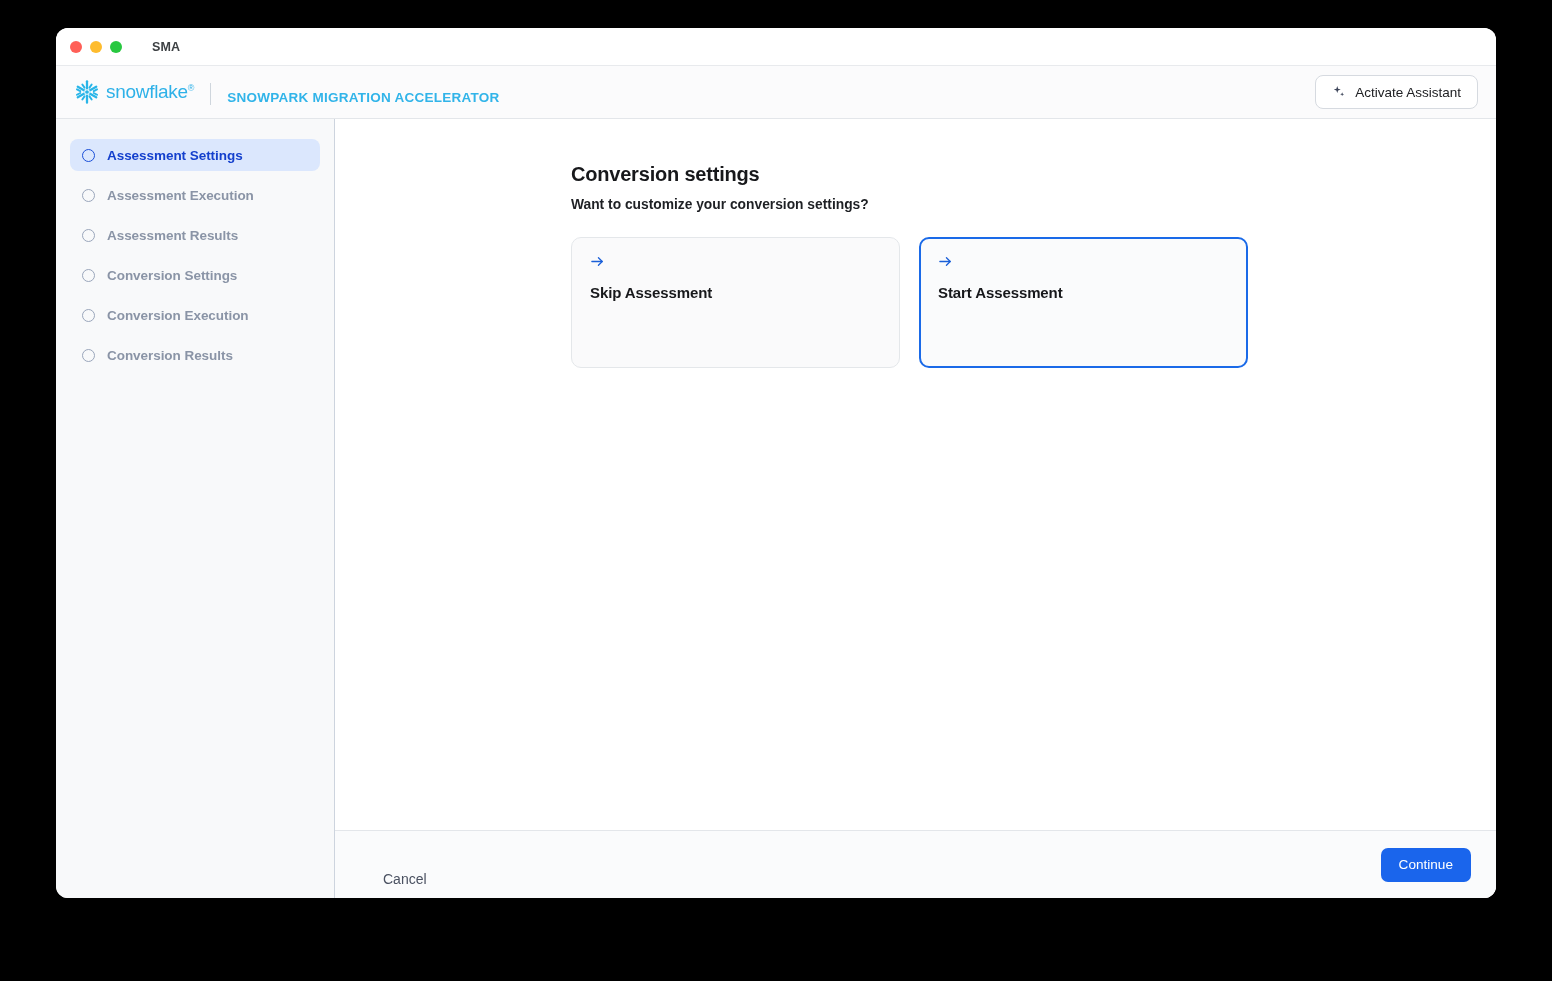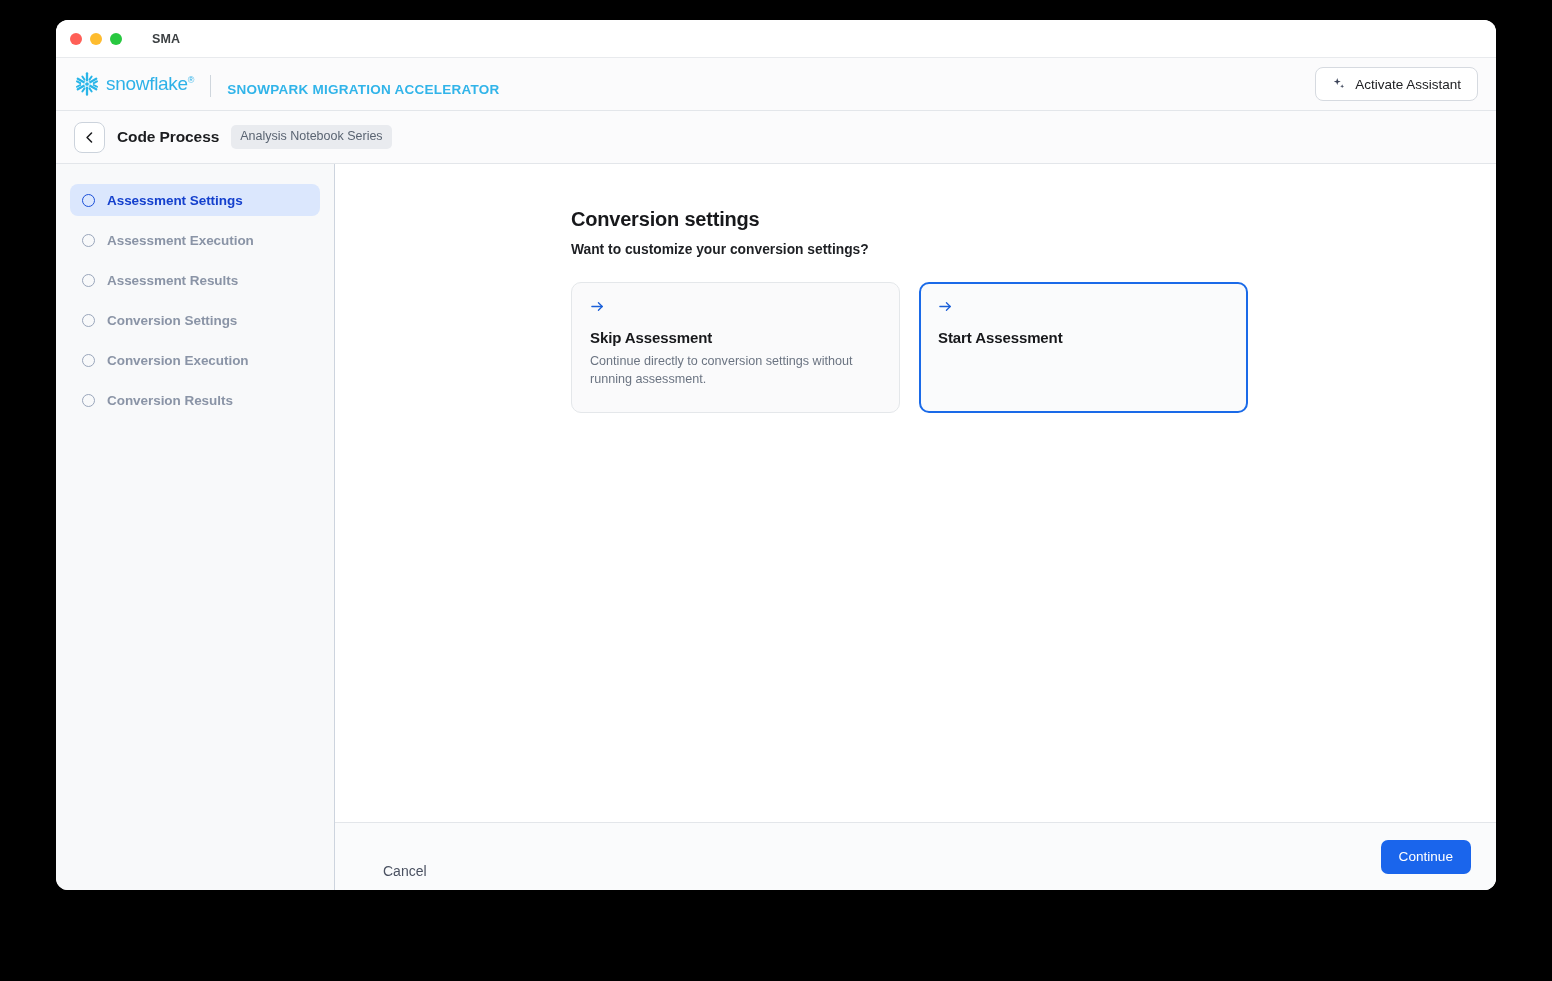--- a/index.html
+++ b/index.html
@@ -10,21 +10,21 @@
     height: 981px;
     background: #000000;
     font-family: "Liberation Sans", sans-serif;
     overflow: hidden;
   }
 
   
   .window {
     position: absolute;
     left: 56px;
-    top: 20px;
+    top: 28px;
     width: 1440px;
     height: 870px;
     background: #ffffff;
     border-radius: 12px;
     overflow: hidden;
     display: flex;
     flex-direction: column;
   }
 
   .titlebar {
@@ -301,29 +301,20 @@
     <span class="spacer"></span>
     <button class="assistant-btn">
       <svg class="sparkle" viewBox="0 0 16 16">
         <path d="M6 1.2 L7 4.2 L10 5.2 L7 6.2 L6 9.2 L5 6.2 L2 5.2 L5 4.2 Z" fill="#3c4459"></path>
         <path d="M11.6 8.3 L12.2 10 L13.9 10.6 L12.2 11.2 L11.6 12.9 L11 11.2 L9.3 10.6 L11 10 Z" fill="#3c4459"></path>
       </svg>
       <span>Activate Assistant</span>
     </button>
   </div>
 
-  <div class="crumbbar">
-    <div class="back-btn">
-      <svg viewBox="0 0 16 16">
-        <path d="M10.5 2.5 L5 8 L10.5 13.5" fill="none" stroke="#1b1c1f" stroke-width="1.9" stroke-linecap="round" stroke-linejoin="round"></path>
-      </svg>
-    </div>
-    <span class="crumb-title">Code Process</span>
-    <span class="crumb-chip">Analysis Notebook Series</span>
-  </div>
 
   <div class="body-row">
 
     <div class="sidebar">
       <div class="nav-item active">
         <span class="dot"></span>
         <span class="lbl">Assessment Settings</span>
       </div>
       <div class="nav-item">
         <span class="dot"></span>
@@ -353,21 +344,20 @@
         <div class="page-question">Want to customize your conversion settings?</div>
 
         <div class="cards">
 
           <div class="card">
             <svg class="arrow" viewBox="0 0 16 16">
               <path d="M2 8 H13" fill="none" stroke="#1a5fd8" stroke-width="1.4" stroke-linecap="round"></path>
               <path d="M9 4 L13 8 L9 12" fill="none" stroke="#1a5fd8" stroke-width="1.4" stroke-linecap="round" stroke-linejoin="round"></path>
             </svg>
             <div class="ctitle">Skip Assessment</div>
-            <div class="cdesc">Continue directly to conversion settings without running assessment.</div>
           </div>
 
           <div class="card selected">
             <svg class="arrow" viewBox="0 0 16 16">
               <path d="M2 8 H13" fill="none" stroke="#1a5fd8" stroke-width="1.4" stroke-linecap="round"></path>
               <path d="M9 4 L13 8 L9 12" fill="none" stroke="#1a5fd8" stroke-width="1.4" stroke-linecap="round" stroke-linejoin="round"></path>
             </svg>
             <div class="ctitle">Start Assessment</div>
           </div>
 

